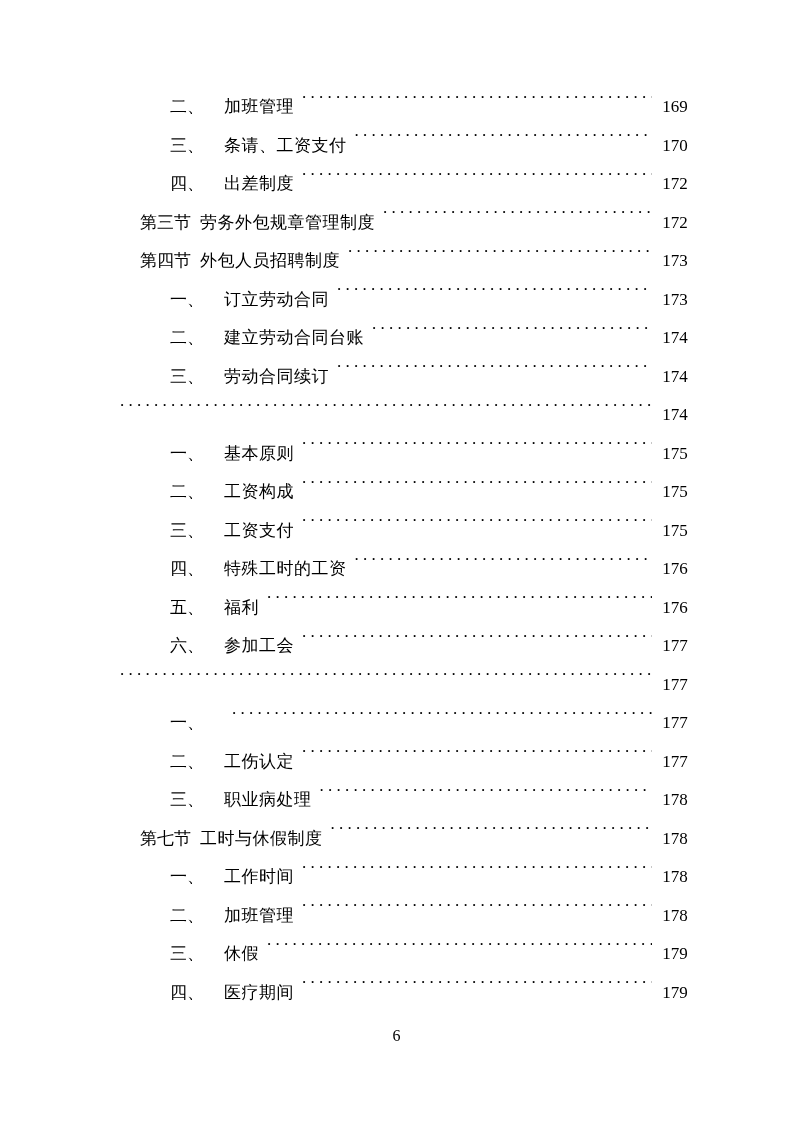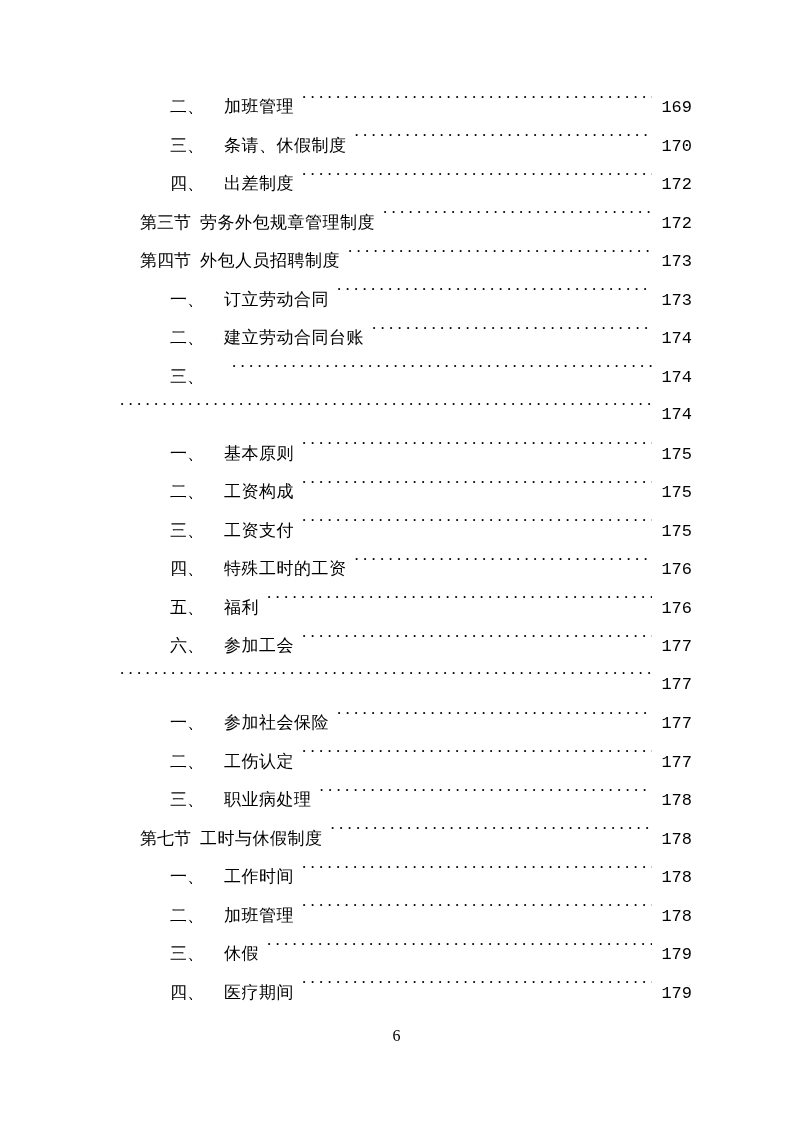--- a/index.html
+++ b/index.html
@@ -69,22 +69,22 @@
     white-space: nowrap;
     display: block;
     position: absolute;
     left: 0;
     right: 0;
     bottom: 0;
   }
   .pageno {
     flex: 0 0 auto;
     width: 34px;
-    text-align: right;
-    font-family: Liberation Mono, monospace;
+    text-align: center;
+    font-family: Liberation Serif, serif;
   }
   .folio {
     position: absolute;
     left: 0;
     right: 0;
     top: 1027px;
     text-align: center;
     font-size: 16px;
   }
 </style>
@@ -97,21 +97,21 @@
         <div class="label-wrap">
           <span class="num">二、</span>
           <span class="title">加班管理</span>
         </div>
         <span class="dots"></span>
         <span class="pageno">169</span>
       </div>
       <div class="toc-row lvl-sub">
         <div class="label-wrap">
           <span class="num">三、</span>
-          <span class="title">条请、休假制度</span>
+          <span class="title">条请、工资支付</span>
         </div>
         <span class="dots"></span>
         <span class="pageno">170</span>
       </div>
       <div class="toc-row lvl-sub">
         <div class="label-wrap">
           <span class="num">四、</span>
           <span class="title">出差制度</span>
         </div>
         <span class="dots"></span>
@@ -145,20 +145,21 @@
         <div class="label-wrap">
           <span class="num">二、</span>
           <span class="title">建立劳动合同台账</span>
         </div>
         <span class="dots"></span>
         <span class="pageno">174</span>
       </div>
       <div class="toc-row lvl-sub">
         <div class="label-wrap">
           <span class="num">三、</span>
+          <span class="title">劳动合同续订</span>
         </div>
         <span class="dots"></span>
         <span class="pageno">174</span>
       </div>
       <div class="toc-row lvl-section">
         <span class="dots"></span>
         <span class="pageno">174</span>
       </div>
       <div class="toc-row lvl-sub">
         <div class="label-wrap">
@@ -208,21 +209,20 @@
         <span class="dots"></span>
         <span class="pageno">177</span>
       </div>
       <div class="toc-row lvl-section">
         <span class="dots"></span>
         <span class="pageno">177</span>
       </div>
       <div class="toc-row lvl-sub">
         <div class="label-wrap">
           <span class="num">一、</span>
-          <span class="title">参加社会保险</span>
         </div>
         <span class="dots"></span>
         <span class="pageno">177</span>
       </div>
       <div class="toc-row lvl-sub">
         <div class="label-wrap">
           <span class="num">二、</span>
           <span class="title">工伤认定</span>
         </div>
         <span class="dots"></span>

